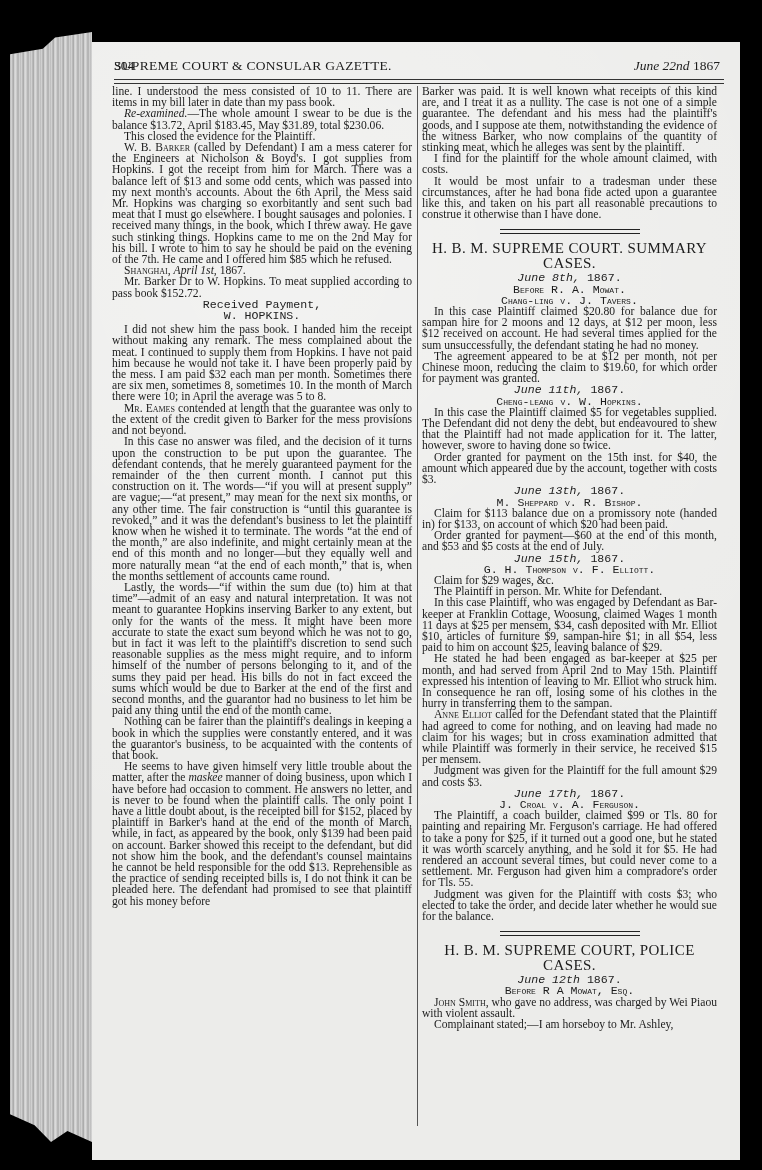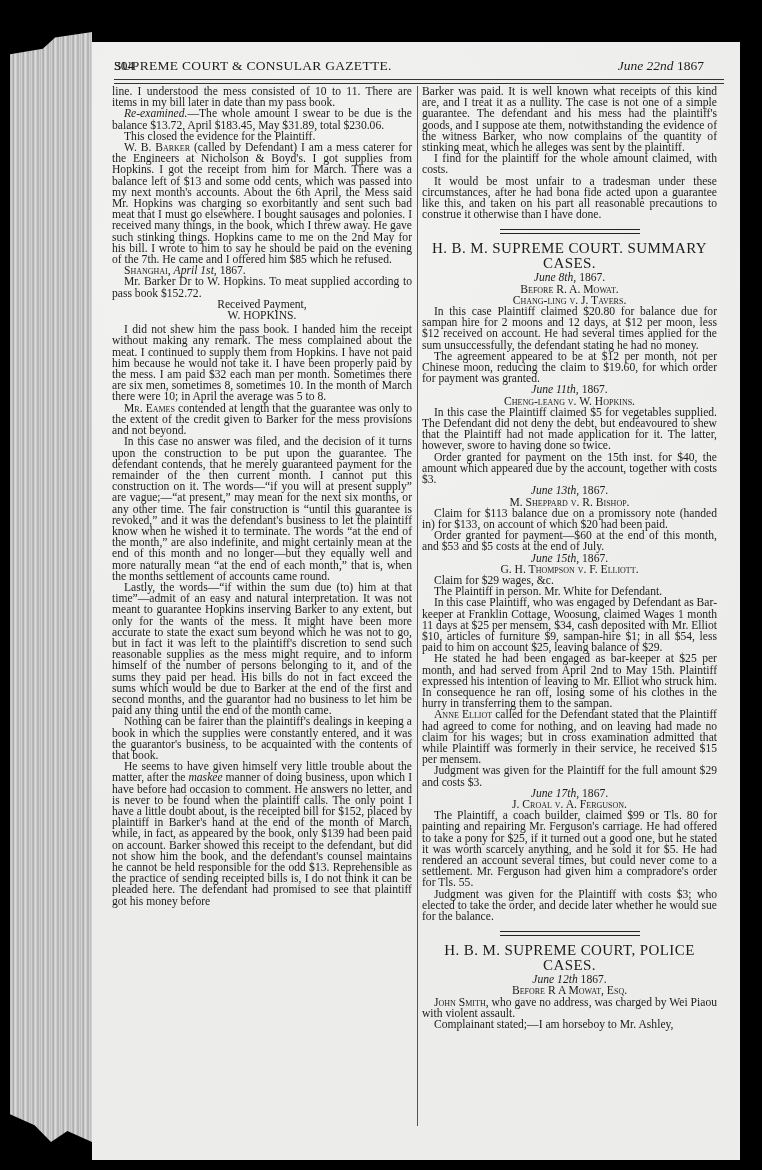--- a/index.html
+++ b/index.html
@@ -17,38 +17,38 @@
     background:#ececea;
     background-image: radial-gradient(circle at 30% 20%, rgba(255,255,255,0.35), rgba(0,0,0,0) 60%);
     margin-top: 20px;
   }
   .header {
     position:absolute; left:22px; top:16px; width:606px; height:18px;
     font-size:13.5px;
   }
   .header .pageno { position:absolute; left:0; top:0; }
   .header .title { position:absolute; left:0; right:0; text-align:left; letter-spacing:0.3px; }
-  .header .date { position:absolute; right:16px; top:0; }
+  .header .date { position:absolute; right:0; top:0; }
   .header .date i { font-style:italic; }
   .header-rule {
     position:absolute; left:22px; top:37px; width:610px; height:3px;
     border-top:1px solid #333; border-bottom:1px solid #333;
   }
   .col {
     position:absolute; top:44px; font-size:11.6px; line-height:11.2px;
     text-align:justify; hyphens:manual;
   }
   .col.left { left:20px; width:300px; }
   .col.right { left:330px; width:295px; }
   .divider { position:absolute; left:325px; top:44px; width:1px; height:1040px; background:#555; }
   .col p { margin:0; text-indent:12px; }
   .col p.noind { text-indent:0; }
   .sc { font-variant:small-caps; }
   .it { font-style:italic; }
-  .center { text-align:center; text-indent:0 !important; }
+  .center { text-align:center; text-indent:0 !important;font-family:Liberation Mono, monospace; }
   .right-al { padding-right:20px; }
   .sec-rule { width:140px; height:3px; margin:9px auto 7px auto; border-top:1px solid #222; border-bottom:1px solid #222; }
   .sec-head { text-align:center; font-size:15px; line-height:15px; letter-spacing:0.4px; margin:2px 0 1px 0; }
   .gap { height:3px; }
 </style>
 </head>
 <body>
 
 <div class="page-stack"></div>
 

